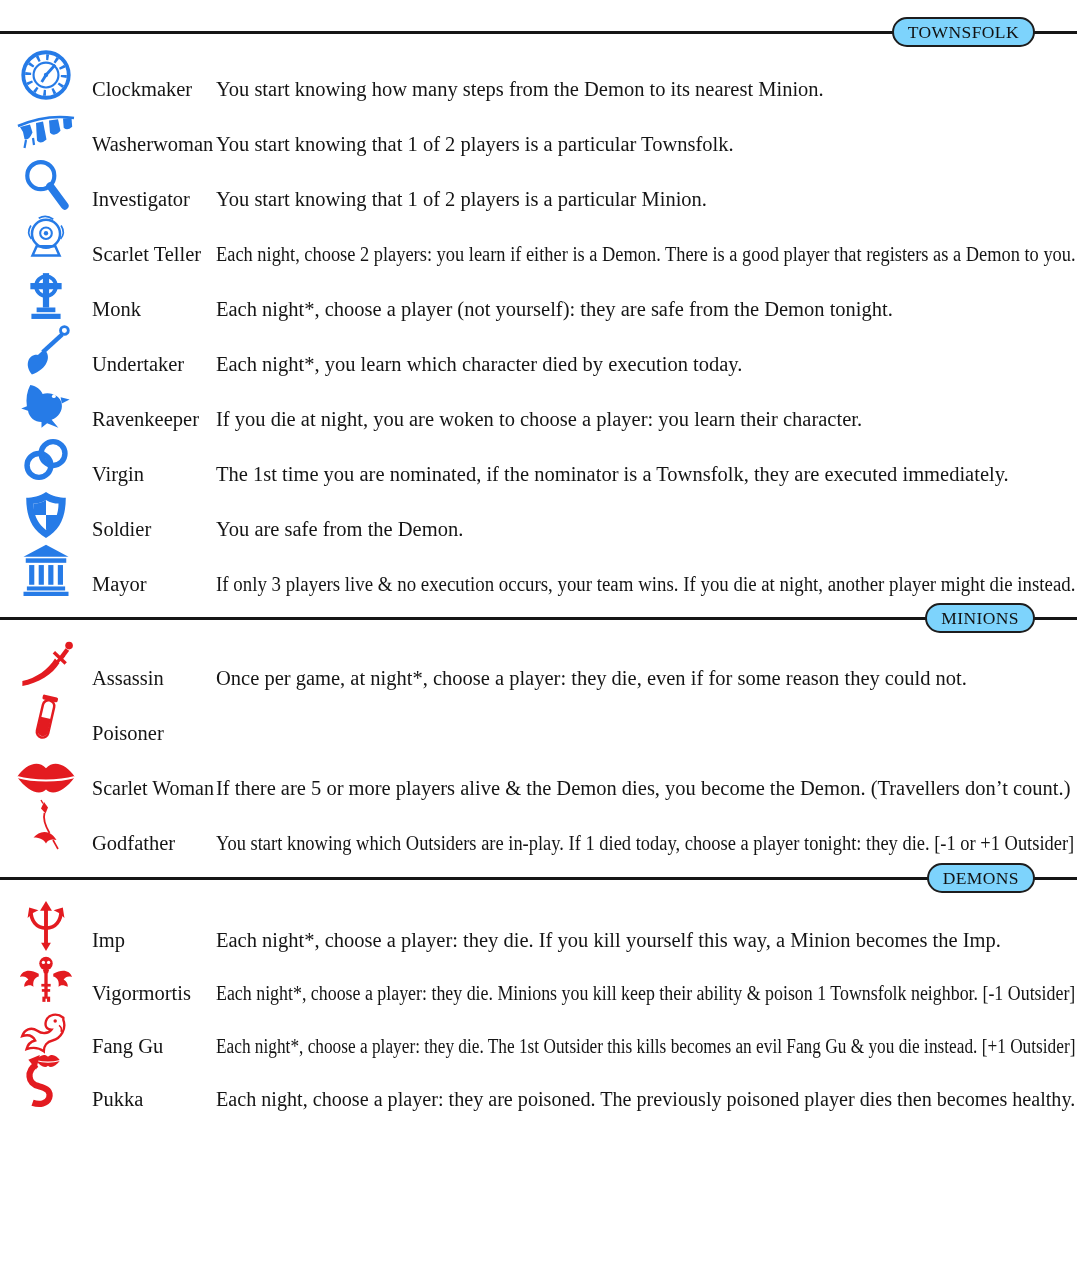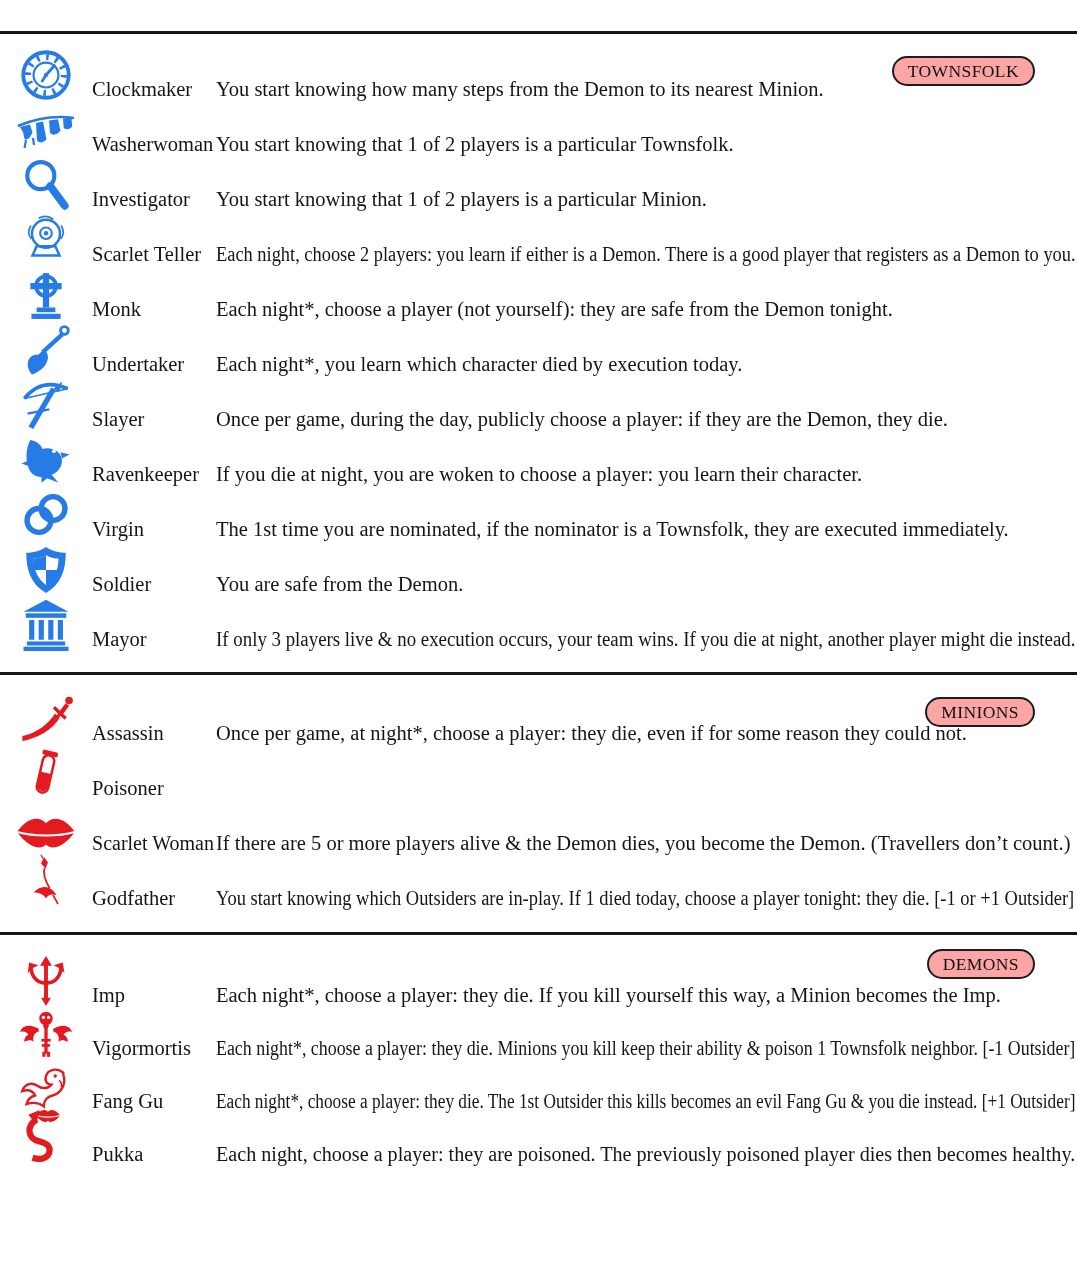--- a/index.html
+++ b/index.html
@@ -5,23 +5,23 @@
   *{margin:0;padding:0;box-sizing:border-box}
   html,body{background:#fff}
   body{
     width:1077px;height:1280px;position:relative;overflow:hidden;
     font-family:"Liberation Serif","DejaVu Serif",serif;color:#141414;
   }
   .sec-head{position:relative}
   .rule{position:absolute;left:0;right:0;height:3px;background:#161616;z-index:1}
   .badge{
     position:absolute;right:42px;height:30px;padding:0 14px;
-    border:2.5px solid #1d1d1d;border-radius:16px;background:#fca5a5;
+    border:2.5px solid #1d1d1d;border-radius:16px;background:#7dd3fc;
     display:flex;align-items:center;justify-content:center;
-    font-size:17.5px;letter-spacing:.4px;color:#111;z-index:2;margin-top:39px;
+    font-size:17.5px;letter-spacing:.4px;color:#111;z-index:2;
   }
   .row{display:flex;align-items:flex-end;height:55px}
   .sec-demons .row{height:53px}
   .cell-icon{width:92px;flex:0 0 92px;display:flex;justify-content:center;align-items:center;position:relative}
   .good .cell-icon{color:#267be7}
   .evil .cell-icon{color:#e31b20}
   .cell-name{width:124px;flex:0 0 124px;overflow:visible}
   .cell-ability{flex:1;min-width:0;padding-right:1px}
   .fit{display:inline-block;white-space:nowrap;transform-origin:left center;font-size:20.5px;color:#151515}
   svg{display:block}
@@ -118,33 +118,20 @@
       <svg width="52" height="52" viewBox="0 0 48 48">
         <circle cx="41" cy="6" r="3.6" fill="none" stroke="currentColor" stroke-width="2.6"></circle>
         <line x1="39" y1="9.5" x2="21" y2="26" stroke="currentColor" stroke-width="4"></line>
         <path d="M22 23.5 C30 29 25 42 11 46.5 C3.5 38 8 27.5 16.5 28.5 Z" fill="currentColor"></path>
       </svg>
     </div>
     <div class="cell-name"><span class="fit">Undertaker</span></div>
     <div class="cell-ability"><span class="fit">Each night*, you learn which character died by execution today.</span></div>
   </div>
 
-  <div class="row">
-    <div class="cell-icon">
-      <svg width="52" height="52" viewBox="0 0 48 48">
-        <path d="M4 18 Q20 -2 44 9" fill="none" stroke="currentColor" stroke-width="3.4"></path>
-        <line x1="4" y1="18" x2="44" y2="9" stroke="currentColor" stroke-width="1.6"></line>
-        <line x1="10" y1="45" x2="31" y2="9" stroke="currentColor" stroke-width="5"></line>
-        <path d="M31 9 l8 -7 -3 10 z" fill="currentColor"></path>
-        <line x1="7" y1="32" x2="27" y2="28" stroke="currentColor" stroke-width="2.2"></line>
-      </svg>
-    </div>
-    <div class="cell-name"><span class="fit">Slayer</span></div>
-    <div class="cell-ability"><span class="fit">Once per game, during the day, publicly choose a player: if they are the Demon, they die.</span></div>
-  </div>
 
   <div class="row">
     <div class="cell-icon">
       <svg width="54" height="54" viewBox="0 0 48 48">
         <path d="M10 7 c6 1 9 4 11 8 c8 -2 16 2 17 9 c1 6 -3 12 -9 14 l6 7 -10 -4 -5 4 0 -5 c-6 0 -11 -4 -12 -10 l-6 -2 5 -2 c-1 -7 0 -13 3 -19 z" fill="currentColor"></path>
         <path d="M37 18 l8 2 -7 3.5 z" fill="currentColor"></path>
         <circle cx="31" cy="17" r="1.7" fill="#fff"></circle>
       </svg>
     </div>
     <div class="cell-name"><span class="fit">Ravenkeeper</span></div>
@@ -252,21 +239,21 @@
         <path d="M19 1 l2 3.5" stroke="currentColor" stroke-width="1.4"></path>
       </svg>
     </div>
     <div class="cell-name"><span class="fit">Godfather</span></div>
     <div class="cell-ability"><span class="fit" style="transform: scaleX(0.9);">You start knowing which Outsiders are in-play. If 1 died today, choose a player tonight: they die. [-1 or +1 Outsider]</span></div>
   </div>
 </div>
 
 <div class="sec-head" style="height:44px">
   <div class="rule" style="top:22px"></div>
-  <div class="badge" style="top:0">
+  <div class="badge" style="top:8px">
     <span>DEMONS</span>
   </div>
 </div>
 
 <div class="evil sec-demons">
 
   <div class="row">
     <div class="cell-icon">
       <svg width="52" height="52" viewBox="0 0 48 48">
         <line x1="24" y1="8" x2="24" y2="40" stroke="currentColor" stroke-width="3.6"></line>

